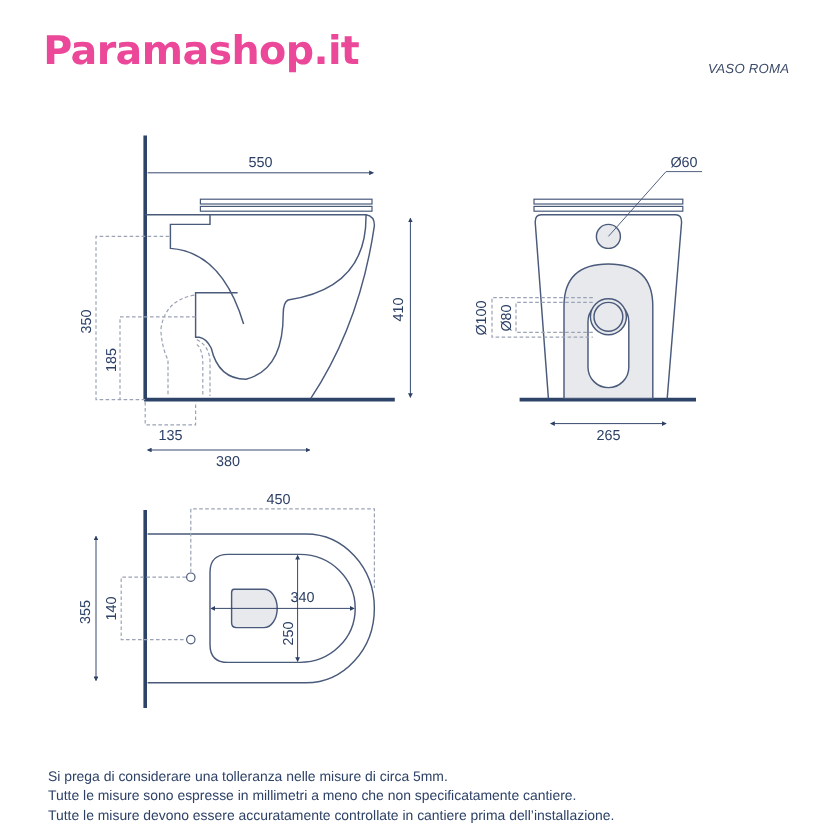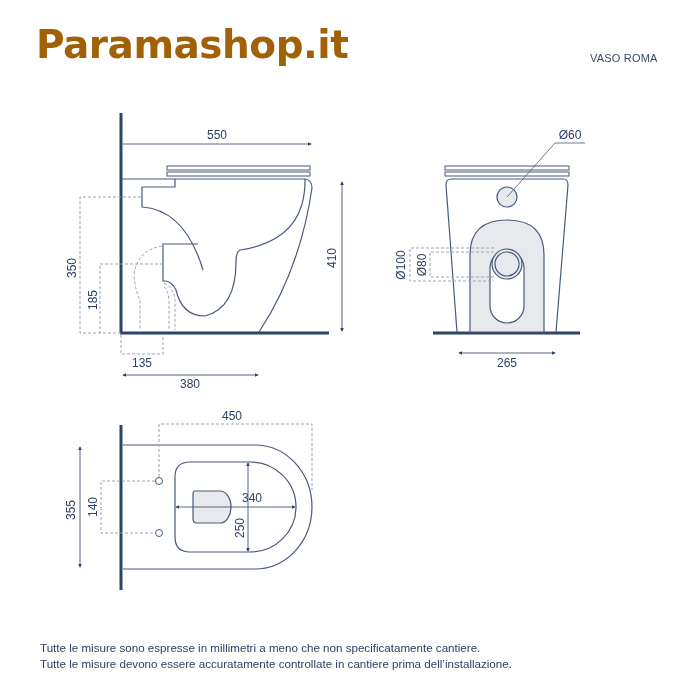--- a/index.html
+++ b/index.html
@@ -1,18 +1,18 @@
 <!DOCTYPE html>
 <html><head>
   <meta charset="utf-8">
   <style>
     html, body { margin:0; padding:0; background:#ffffff; }
     body { width:700px; height:700px; position:relative; overflow:hidden; font-family:"Liberation Sans", sans-serif; color:#2d4166; }
-    .brand { position:absolute; left:36px; top:22px; font-family:"DejaVu Sans", sans-serif; font-weight:bold; font-size:39px; letter-spacing:-0.5px; color:#a16207;text-align:right; }
-    .model { position:absolute; left:590px; top:52px; font-size:11px; color:#3a4a66; letter-spacing:0.2px; }
+    .brand { position:absolute; left:36px; top:22px; font-family:"DejaVu Sans", sans-serif; font-weight:bold; font-size:33px; letter-spacing:-0.5px; color:#ec4899;text-align:right; }
+    .model { position:absolute; left:590px; top:52px; font-size:11px; color:#3a4a66; letter-spacing:0.2px;font-style:italic; }
     svg.drawing { position:absolute; left:0; top:0; }
     svg text { font-family:"Liberation Sans", sans-serif; font-size:12px; fill:#2d4166; }
     .notes { position:absolute; left:40px; top:640px; font-size:11.6px; line-height:16px; color:#2d4166; }
     .notes div { white-space:nowrap; }
   </style>
 </head>
 <body>
 
 <div class="brand">Paramashop.it</div>
 <div class="model">VASO ROMA</div>
@@ -100,15 +100,16 @@
 
     <line x1="176" y1="507" x2="295" y2="507" stroke="#2d4166" stroke-width="0.8" marker-start="url(#arr)" marker-end="url(#arr)"></line>
     <text x="252" y="502" text-anchor="middle">340</text>
 
     <line x1="248" y1="463" x2="248" y2="551" stroke="#2d4166" stroke-width="0.8" marker-start="url(#arr)" marker-end="url(#arr)"></line>
     <text transform="translate(244,528) rotate(-90)" text-anchor="middle">250</text>
   </g>
 </svg>
 
 <div class="notes">
+  <div>Si prega di considerare una tolleranza nelle misure di circa 5mm.</div>
   <div>Tutte le misure sono espresse in millimetri a meno che non specificatamente cantiere.</div>
   <div>Tutte le misure devono essere accuratamente controllate in cantiere prima dell’installazione.</div>
 </div>
 
 </body></html>

